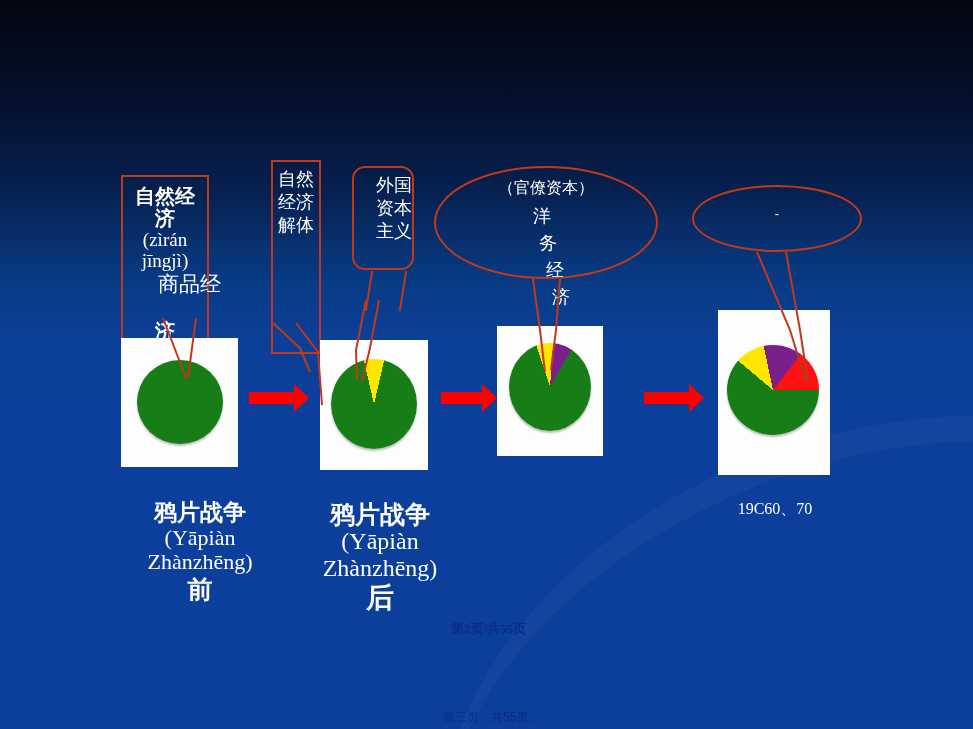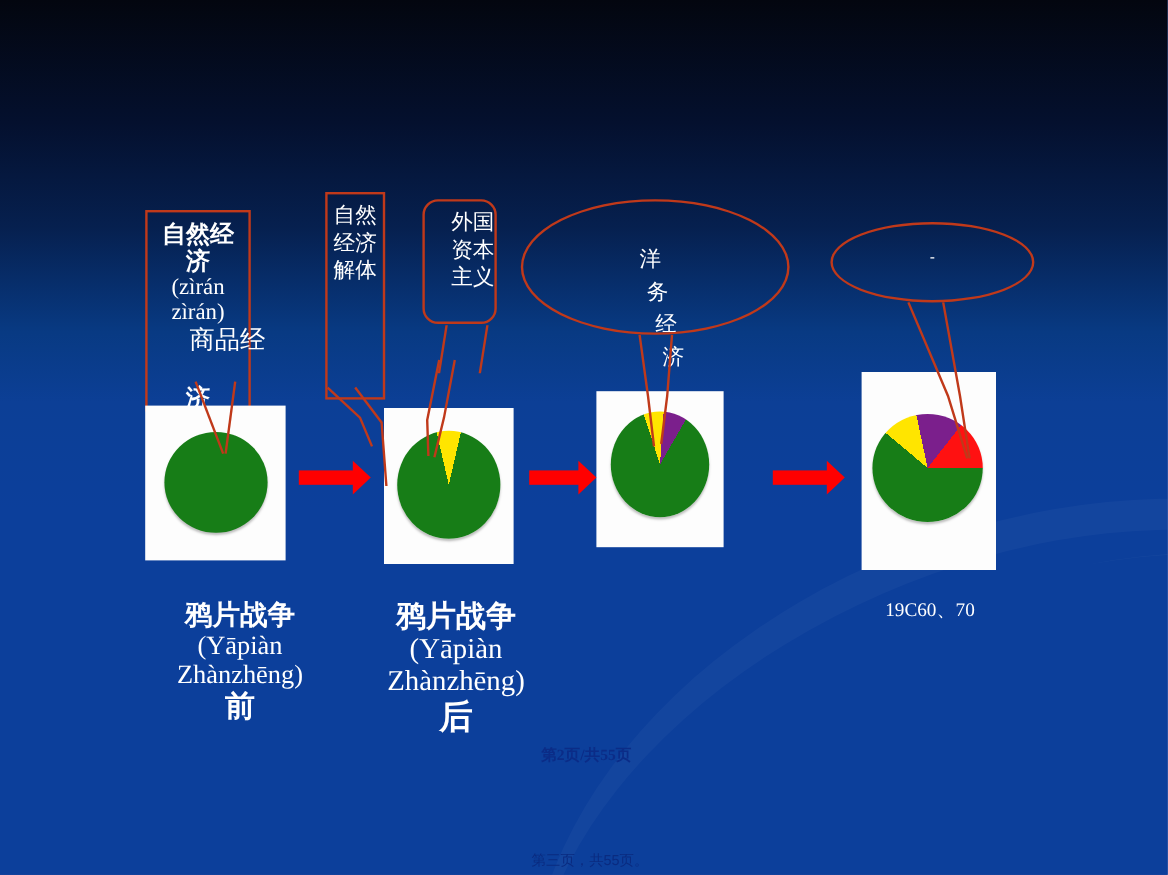--- a/index.html
+++ b/index.html
@@ -63,21 +63,21 @@
     display:block;font-size:19px;font-weight:normal;line-height:1.12;
     font-family:"Liberation Serif","DejaVu Serif",serif;white-space:nowrap;
   }
   .cal-left .overflow{
     display:block;font-size:21px;font-weight:normal;line-height:1.1;
     white-space:nowrap;
     margin-left:35px;
   }
 
   .cal-mid1{
-    left:271px;top:160px;width:50px;height:173px;
+    left:271px;top:160px;width:50px;height:194px;
     font-size:18px;padding-top:6px;line-height:1.28;
   }
   .cal-mid2{
     left:352px;top:166px;width:62px;height:104px;
     border-radius:13px;font-size:18px;padding-top:6px;line-height:1.28;text-align:right;
   }
   .cal-mid2 .tail{
     position:absolute;left:14px;top:103px;width:32px;height:40px;
     border-left:2px solid #c0391a;border-right:2px solid #c0391a;
     transform:skewX(-9deg);border-bottom:0;border-top:0;
@@ -154,40 +154,41 @@
 <div id="slide">
 
   <div class="swoosh swoosh1"></div>
   <div class="swoosh swoosh2"></div>
 
 
   <div class="callout cal-left">
     <span class="bigline">自然经</span>
     <span class="bigline">济</span>
     <span class="pinyin">(zìrán</span>
-    <span class="pinyin">zìrán)</span>
+    <span class="pinyin">jīngjì)</span>
     <span class="overflow">商品经</span>
   </div>
 
   <div style="position:absolute;left:121px;top:318px;width:88px;text-align:center;color:#fff;font-size:20px;font-weight:bold;">济</div>
 
   <div class="callout cal-mid1">
     <div>自然</div>
     <div>经济</div>
     <div>解体</div>
   </div>
 
   <div class="callout cal-mid2">
     <div>外国</div>
     <div>资本</div>
     <div>主义</div>
     <div class="tail"></div>
   </div>
 
   <div class="oval oval-ec">
+    <div class="hdr">（官僚资本）</div>
     <div class="vchar c1">洋</div>
     <div class="vchar c2">务</div>
     <div class="vchar c3">经</div>
     <div class="vchar c4">济</div>
   </div>
 
   <div class="oval oval-r">
     <div class="mark">-</div>
   </div>
 

